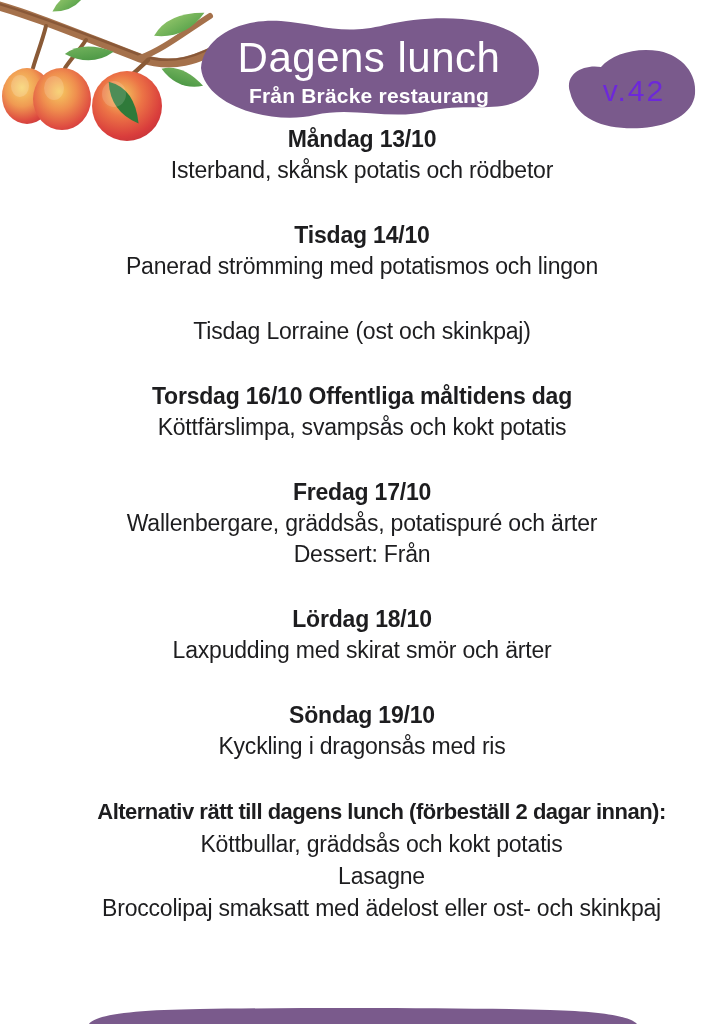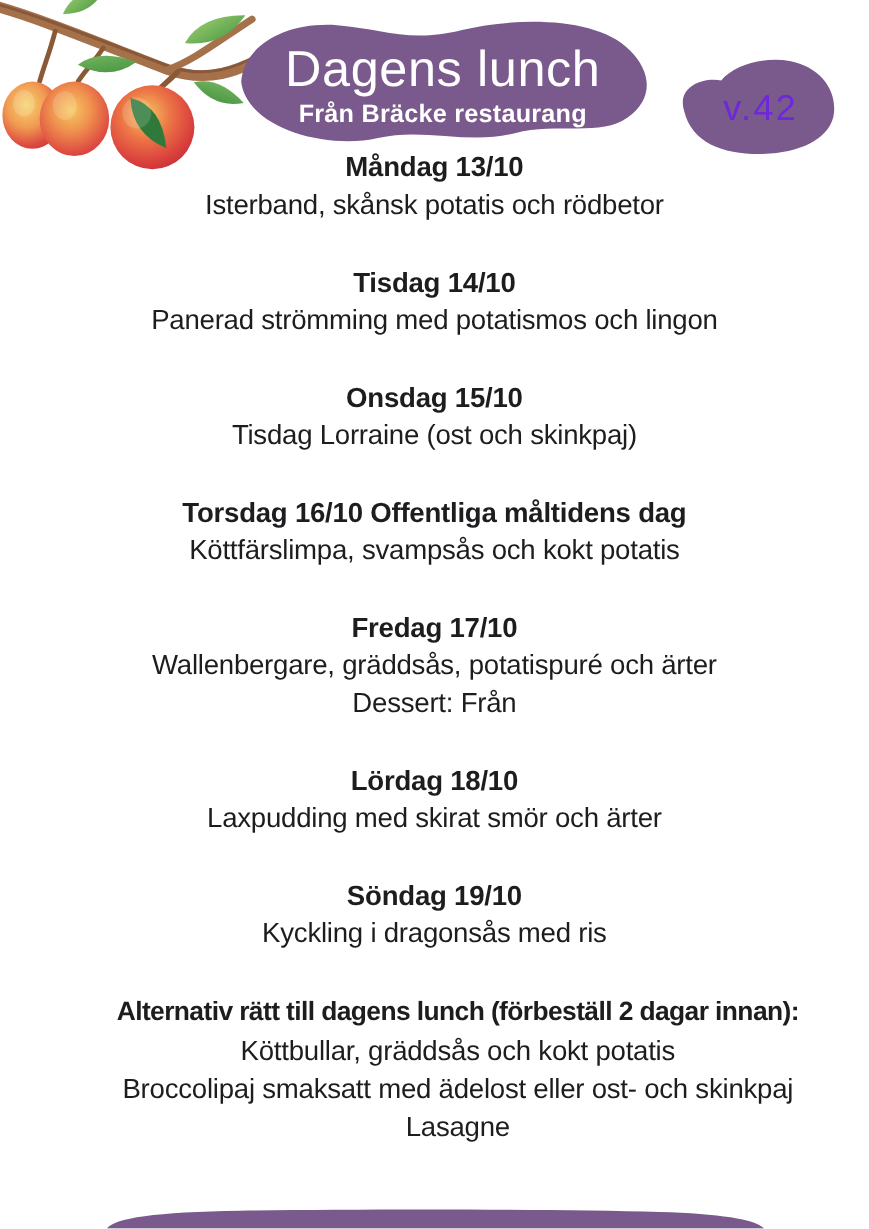--- a/index.html
+++ b/index.html
@@ -201,21 +201,20 @@
       <div class="day-heading">Måndag 13/10</div>
       <div class="dish">Isterband, skånsk potatis och rödbetor</div>
     </div>
 
     <div class="day-block">
       <div class="day-heading">Tisdag 14/10</div>
       <div class="dish">Panerad strömming med potatismos och lingon</div>
     </div>
 
     <div class="day-block">
-      <div class="day-heading">Onsdag 15/10</div>
       <div class="dish">Tisdag Lorraine (ost och skinkpaj)</div>
     </div>
 
     <div class="day-block">
       <div class="day-heading">Torsdag 16/10 Offentliga måltidens dag</div>
       <div class="dish">Köttfärslimpa, svampsås och kokt potatis</div>
     </div>
 
     <div class="day-block">
       <div class="day-heading">Fredag 17/10</div>
@@ -229,22 +228,22 @@
     </div>
 
     <div class="day-block">
       <div class="day-heading">Söndag 19/10</div>
       <div class="dish">Kyckling i dragonsås med ris</div>
     </div>
 
     <div class="alt-block">
       <div class="alt-heading">Alternativ rätt till dagens lunch (förbeställ 2 dagar innan):</div>
       <div class="alt-line">Köttbullar, gräddsås och kokt potatis</div>
+      <div class="alt-line">Lasagne</div>
       <div class="alt-line">Broccolipaj smaksatt med ädelost eller ost- och skinkpaj</div>
-      <div class="alt-line">Lasagne</div>
     </div>
 
   </div>
 
   <div class="bottom-blob">
     <svg width="724" height="18" viewBox="0 0 724 18">
       <path d="M 89,18 C 95,9 130,4 200,3 C 300,1.5 460,1.5 550,4 C 600,5.5 630,10 637,18 Z" fill="#7a5a8c"></path>
     </svg>
   </div>
 

